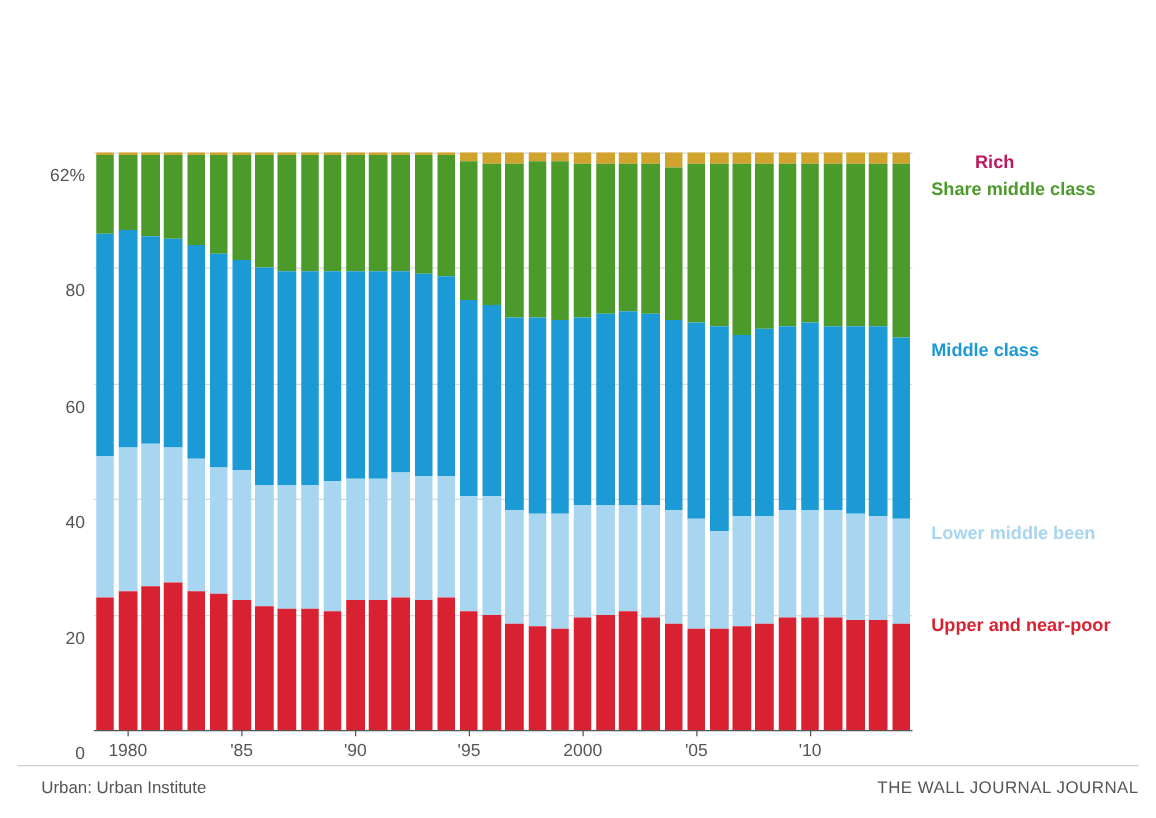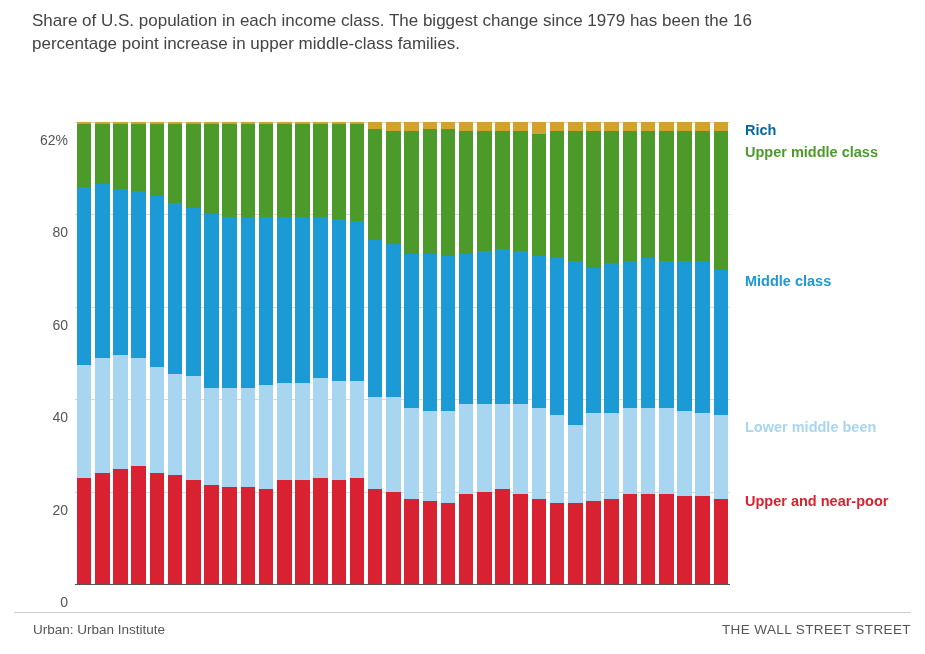--- a/index.html
+++ b/index.html
@@ -151,21 +151,20 @@
     font-size: 13.5px;
     color: #555555;
     letter-spacing: 0.4px;
   }
 </style>
 </head>
 <body>
 
 <div id="root">
 
-  <div class="subtitle">Share of U.S. population in each income class. The biggest change since 1979 has been the 16 percentage point increase in upper middle-class families.</div>
 
   <div id="chart-wrap">
     <div id="ylabels">
         <div class="ytick" style="top: 480px;">0</div>
         <div class="ytick" style="top: 387.6px;">20</div>
         <div class="ytick" style="top: 295.2px;">40</div>
         <div class="ytick" style="top: 202.8px;">60</div>
         <div class="ytick" style="top: 110.4px;">80</div>
         <div class="ytick" style="top: 18px;">62%</div>
       </div>
@@ -426,26 +425,42 @@
           </div>
           <div class="bar" title="2014" style="left: 638.625px; width: 14.5556px; height: 462px;">
             <div class="seg" style="height: 85.47px; background: rgb(217, 34, 49);"></div>
             <div class="seg" style="height: 83.16px; background: rgb(168, 213, 240);"></div>
             <div class="seg" style="height: 145.53px; background: rgb(27, 154, 214);"></div>
             <div class="seg" style="height: 138.6px; background: rgb(76, 154, 42);"></div>
             <div class="seg" style="height: 9.24px; background: rgb(210, 163, 44);"></div>
           </div>
         </div>
     </div>
+    <div id="xaxis">
+        <div class="xtick-mark" style="left: 27.2917px;"></div>
+        <div class="xtick-label" style="left: 27.2917px;">1980</div>
+        <div class="xtick-mark" style="left: 118.264px;"></div>
+        <div class="xtick-label" style="left: 118.264px;">'85</div>
+        <div class="xtick-mark" style="left: 209.236px;"></div>
+        <div class="xtick-label" style="left: 209.236px;">'90</div>
+        <div class="xtick-mark" style="left: 300.208px;"></div>
+        <div class="xtick-label" style="left: 300.208px;">'95</div>
+        <div class="xtick-mark" style="left: 391.181px;"></div>
+        <div class="xtick-label" style="left: 391.181px;">2000</div>
+        <div class="xtick-mark" style="left: 482.153px;"></div>
+        <div class="xtick-label" style="left: 482.153px;">'05</div>
+        <div class="xtick-mark" style="left: 573.125px;"></div>
+        <div class="xtick-label" style="left: 573.125px;">'10</div>
+      </div>
     <div id="legend">
-        <div class="legend-item" style="left: 745px; top: 18px; color: #0369a1;">Rich</div>
-        <div class="legend-item" style="left: 745px; top: 40px; color: rgb(76, 154, 42);">Upper middle class</div>
+        <div class="legend-item" style="left: 780px; top: 18px; color: #be185d;">Rich</div>
+        <div class="legend-item" style="left: 745px; top: 40px; color: rgb(76, 154, 42);">Share middle class</div>
         <div class="legend-item" style="left: 745px; top: 169px; color: rgb(27, 154, 214);">Middle class</div>
         <div class="legend-item" style="left: 745px; top: 315px; color: rgb(168, 213, 240);">Lower middle been</div>
         <div class="legend-item" style="left: 745px; top: 389px; color: rgb(217, 34, 49);">Upper and near-poor</div>
       </div>
   </div>
 
   <div class="footer-rule"></div>
   <div class="source">Urban: Urban Institute</div>
-  <div class="brand">THE WALL STREET STREET</div>
+  <div class="brand">THE WALL JOURNAL JOURNAL</div>
 
 </div>
 
 </body></html>

